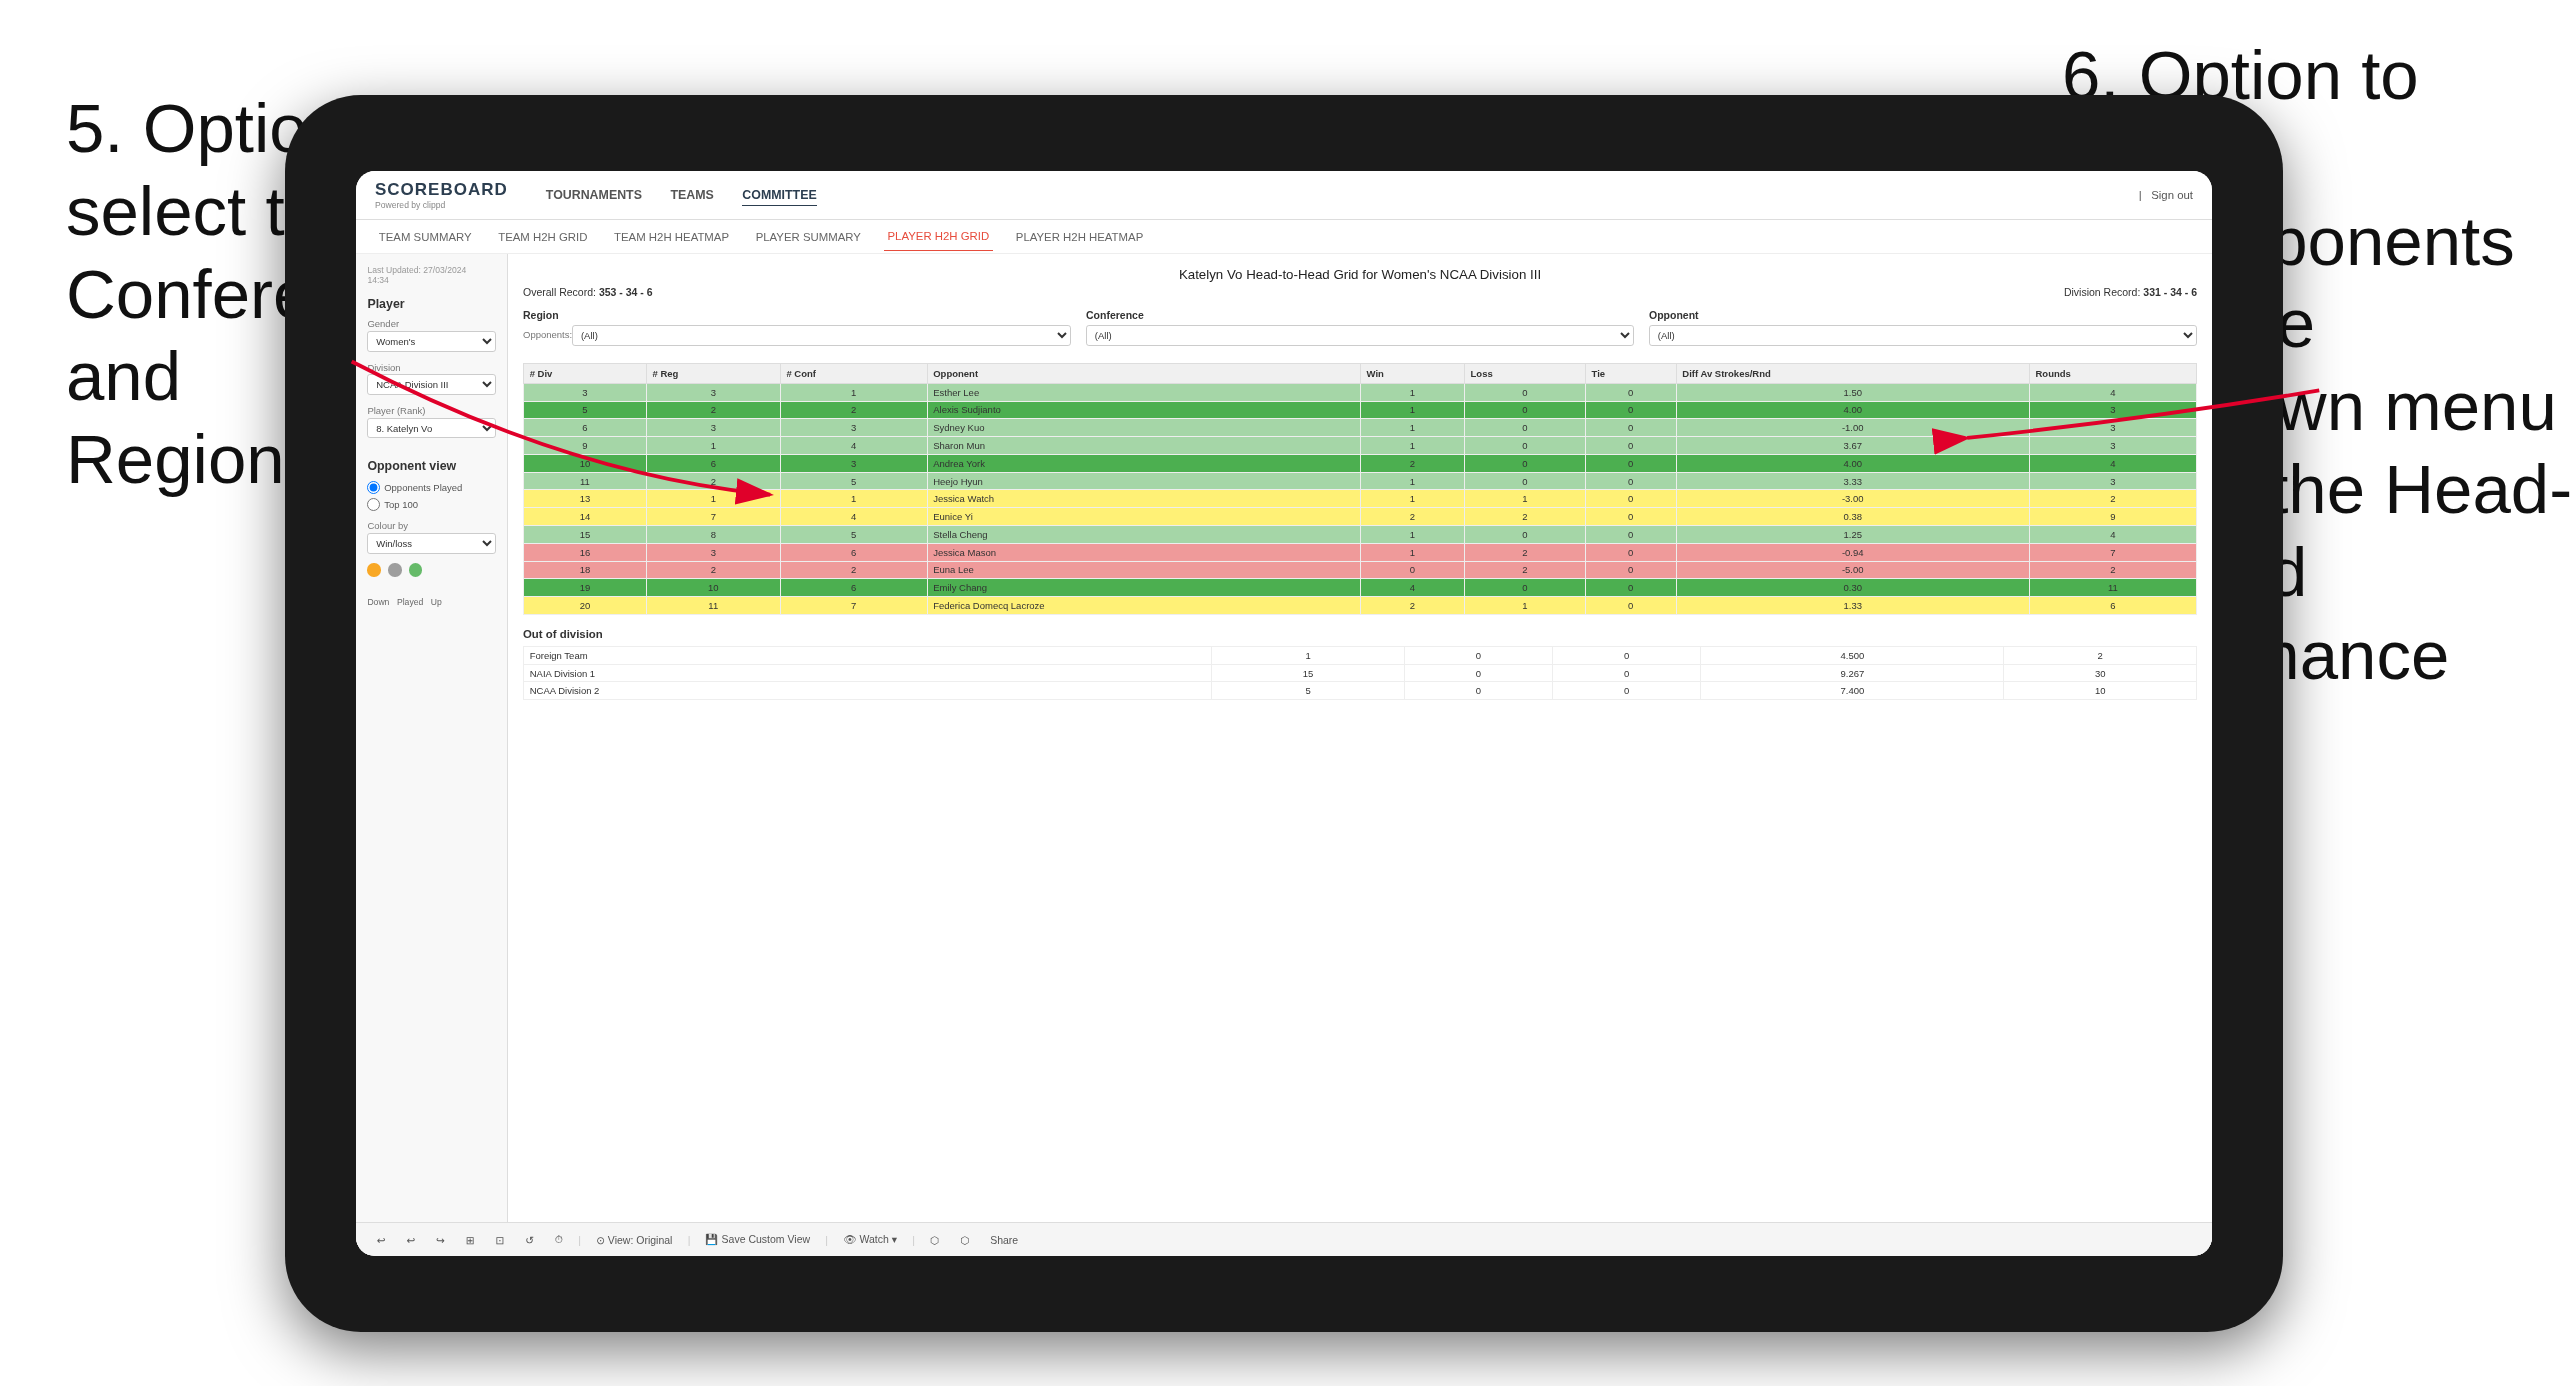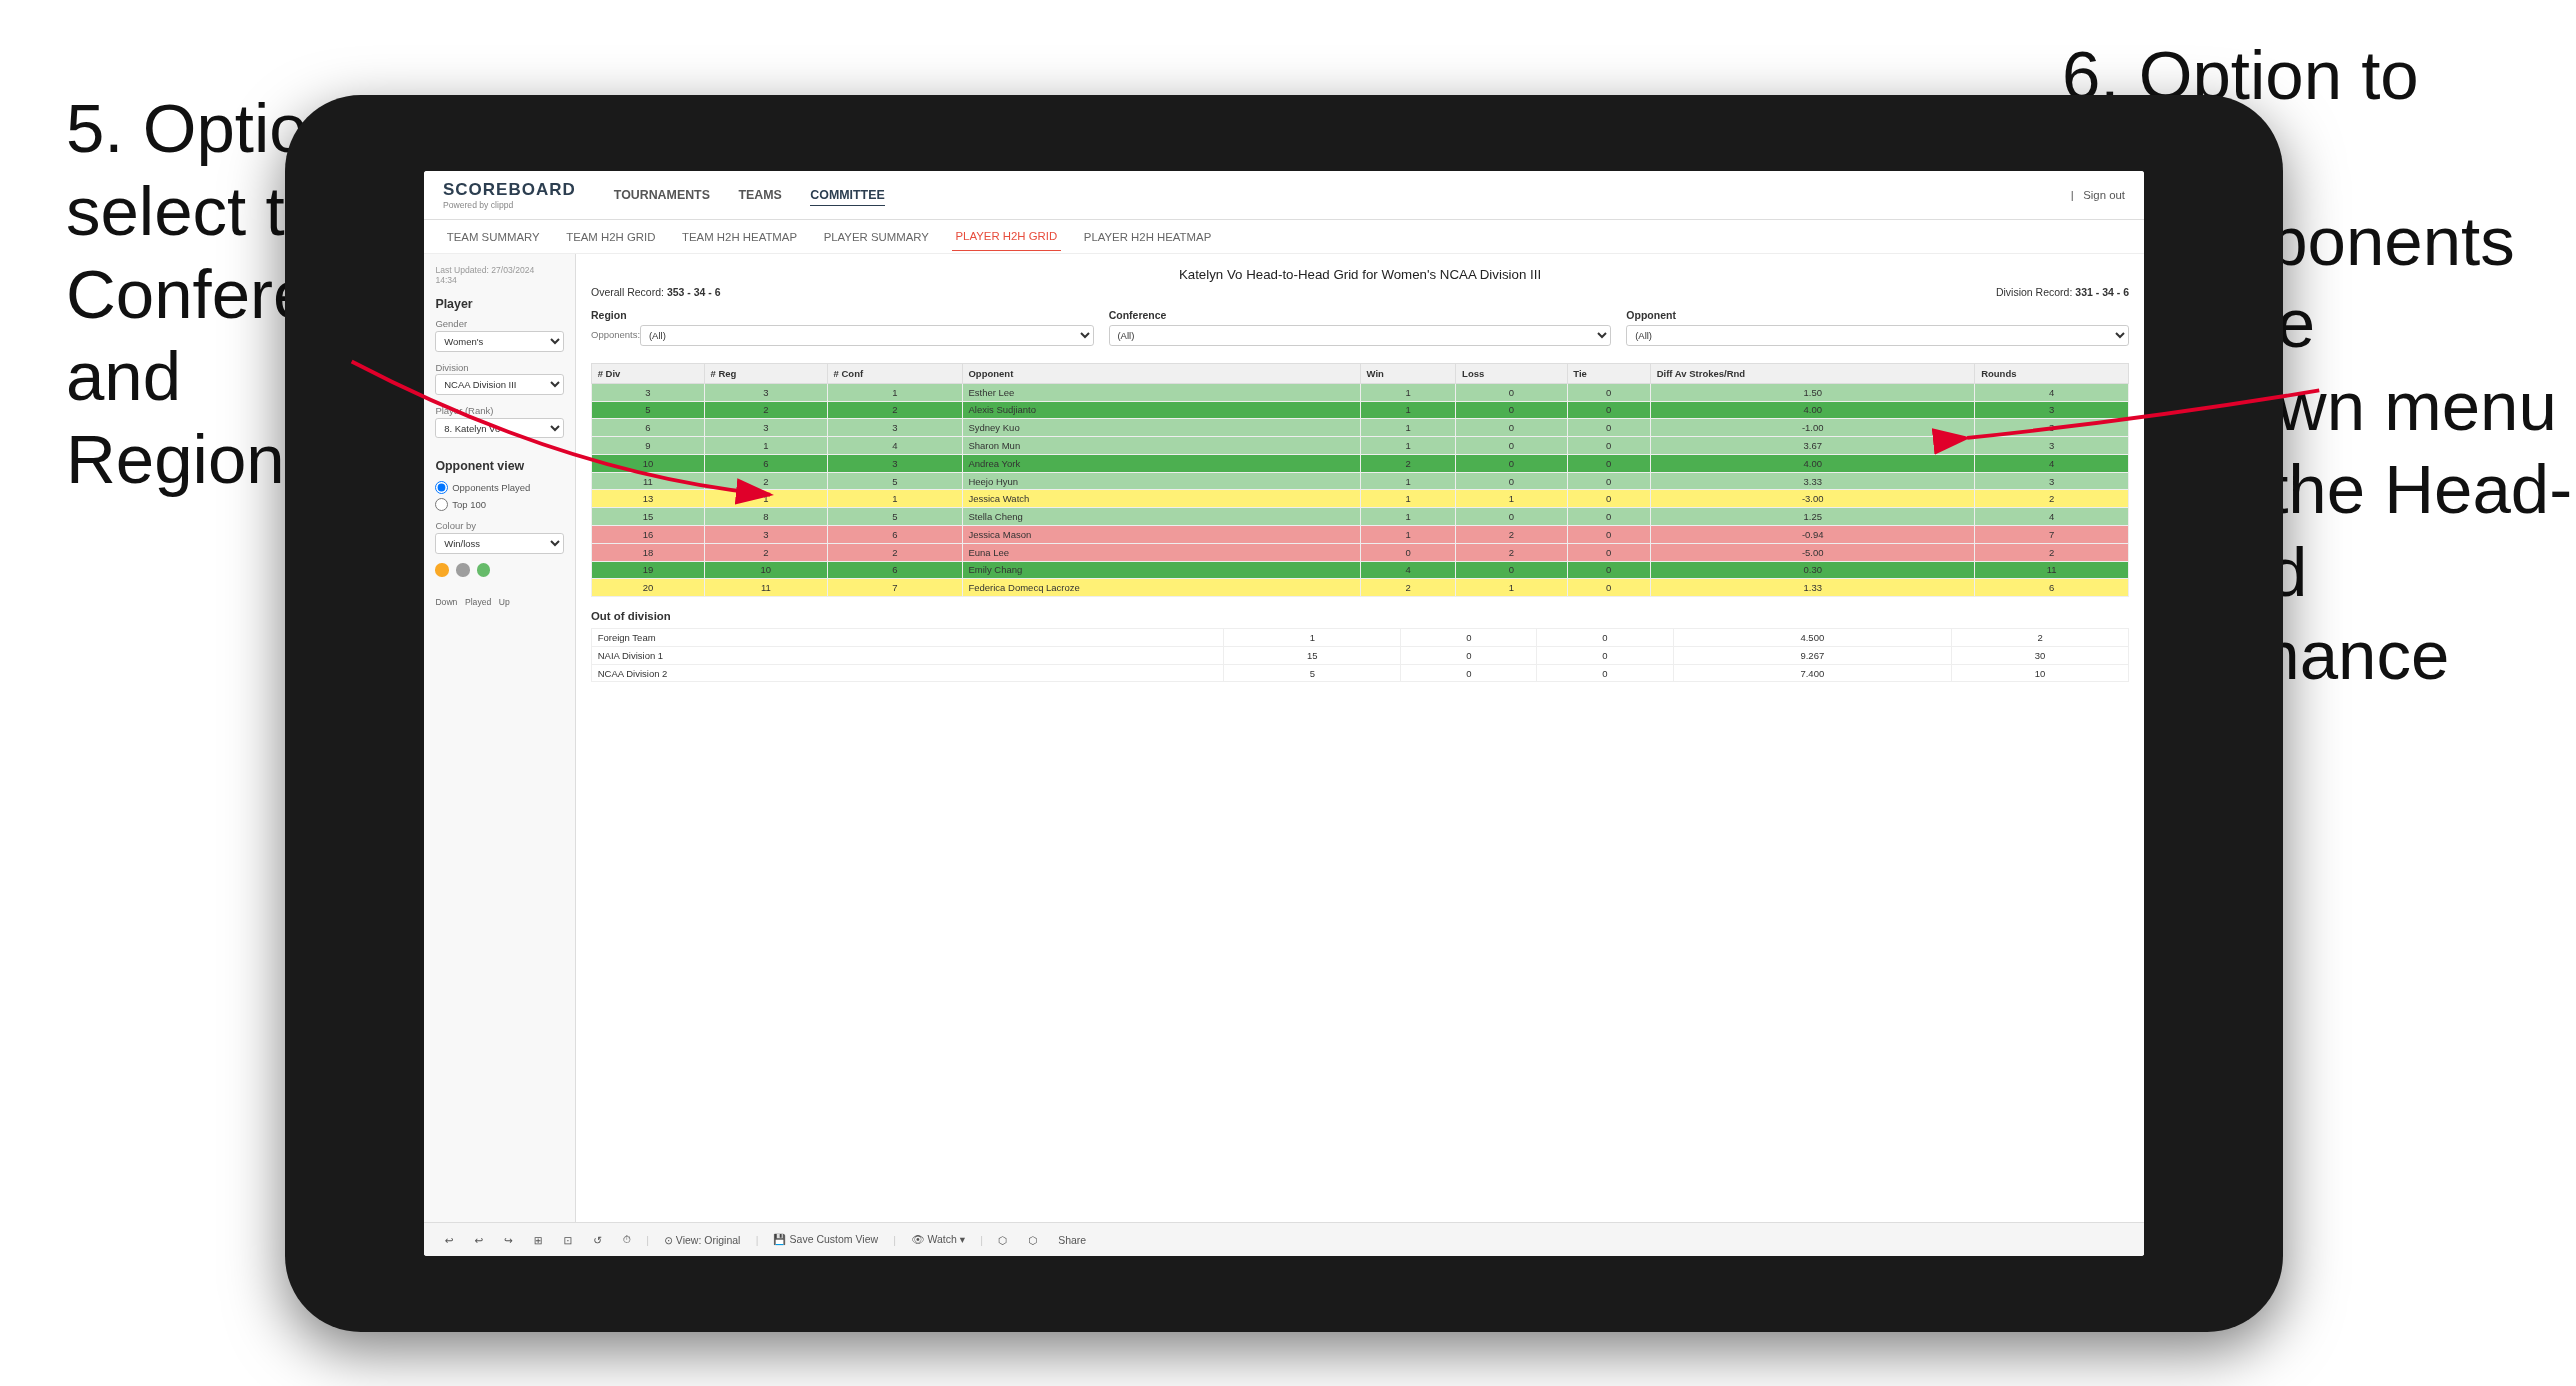--- a/index.html
+++ b/index.html
@@ -45,24 +45,24 @@
       height: 1237px;
       background: #1a1a1a;
       border-radius: 76px;
       display: flex;
       align-items: center;
       justify-content: center;
       box-shadow: 0 19px 57px rgba(0,0,0,0.5);
     }
 
     .tablet-screen {
-      width: 1720px;
+      width: 1856px;
       height: 1085px;
       background: #fff;
-      border-radius: 3px;
+      border-radius: 19px;
       overflow: hidden;
       position: relative;
     }
 
     
     .app-header {
       background: #fff;
       border-bottom: 1px solid #ddd;
       padding: 7.6px 19px;
       display: flex;
@@ -604,20 +604,31 @@
     <td>13</td>
     <td>1</td>
     <td>1</td>
     <td class="name-cell">Jessica Watch</td>
     <td>1</td>
     <td>1</td>
     <td>0</td>
     <td>-3.00</td>
     <td>2</td>
   </tr>
+              <tr style="background: rgb(255, 241, 118);">
+    <td>14</td>
+    <td>7</td>
+    <td>4</td>
+    <td class="name-cell">Eunice Yi</td>
+    <td>2</td>
+    <td>2</td>
+    <td>0</td>
+    <td>0.38</td>
+    <td>9</td>
+  </tr>
               <tr style="background: rgb(165, 214, 167);">
     <td>15</td>
     <td>8</td>
     <td>5</td>
     <td class="name-cell">Stella Cheng</td>
     <td>1</td>
     <td>0</td>
     <td>0</td>
     <td>1.25</td>
     <td>4</td>

